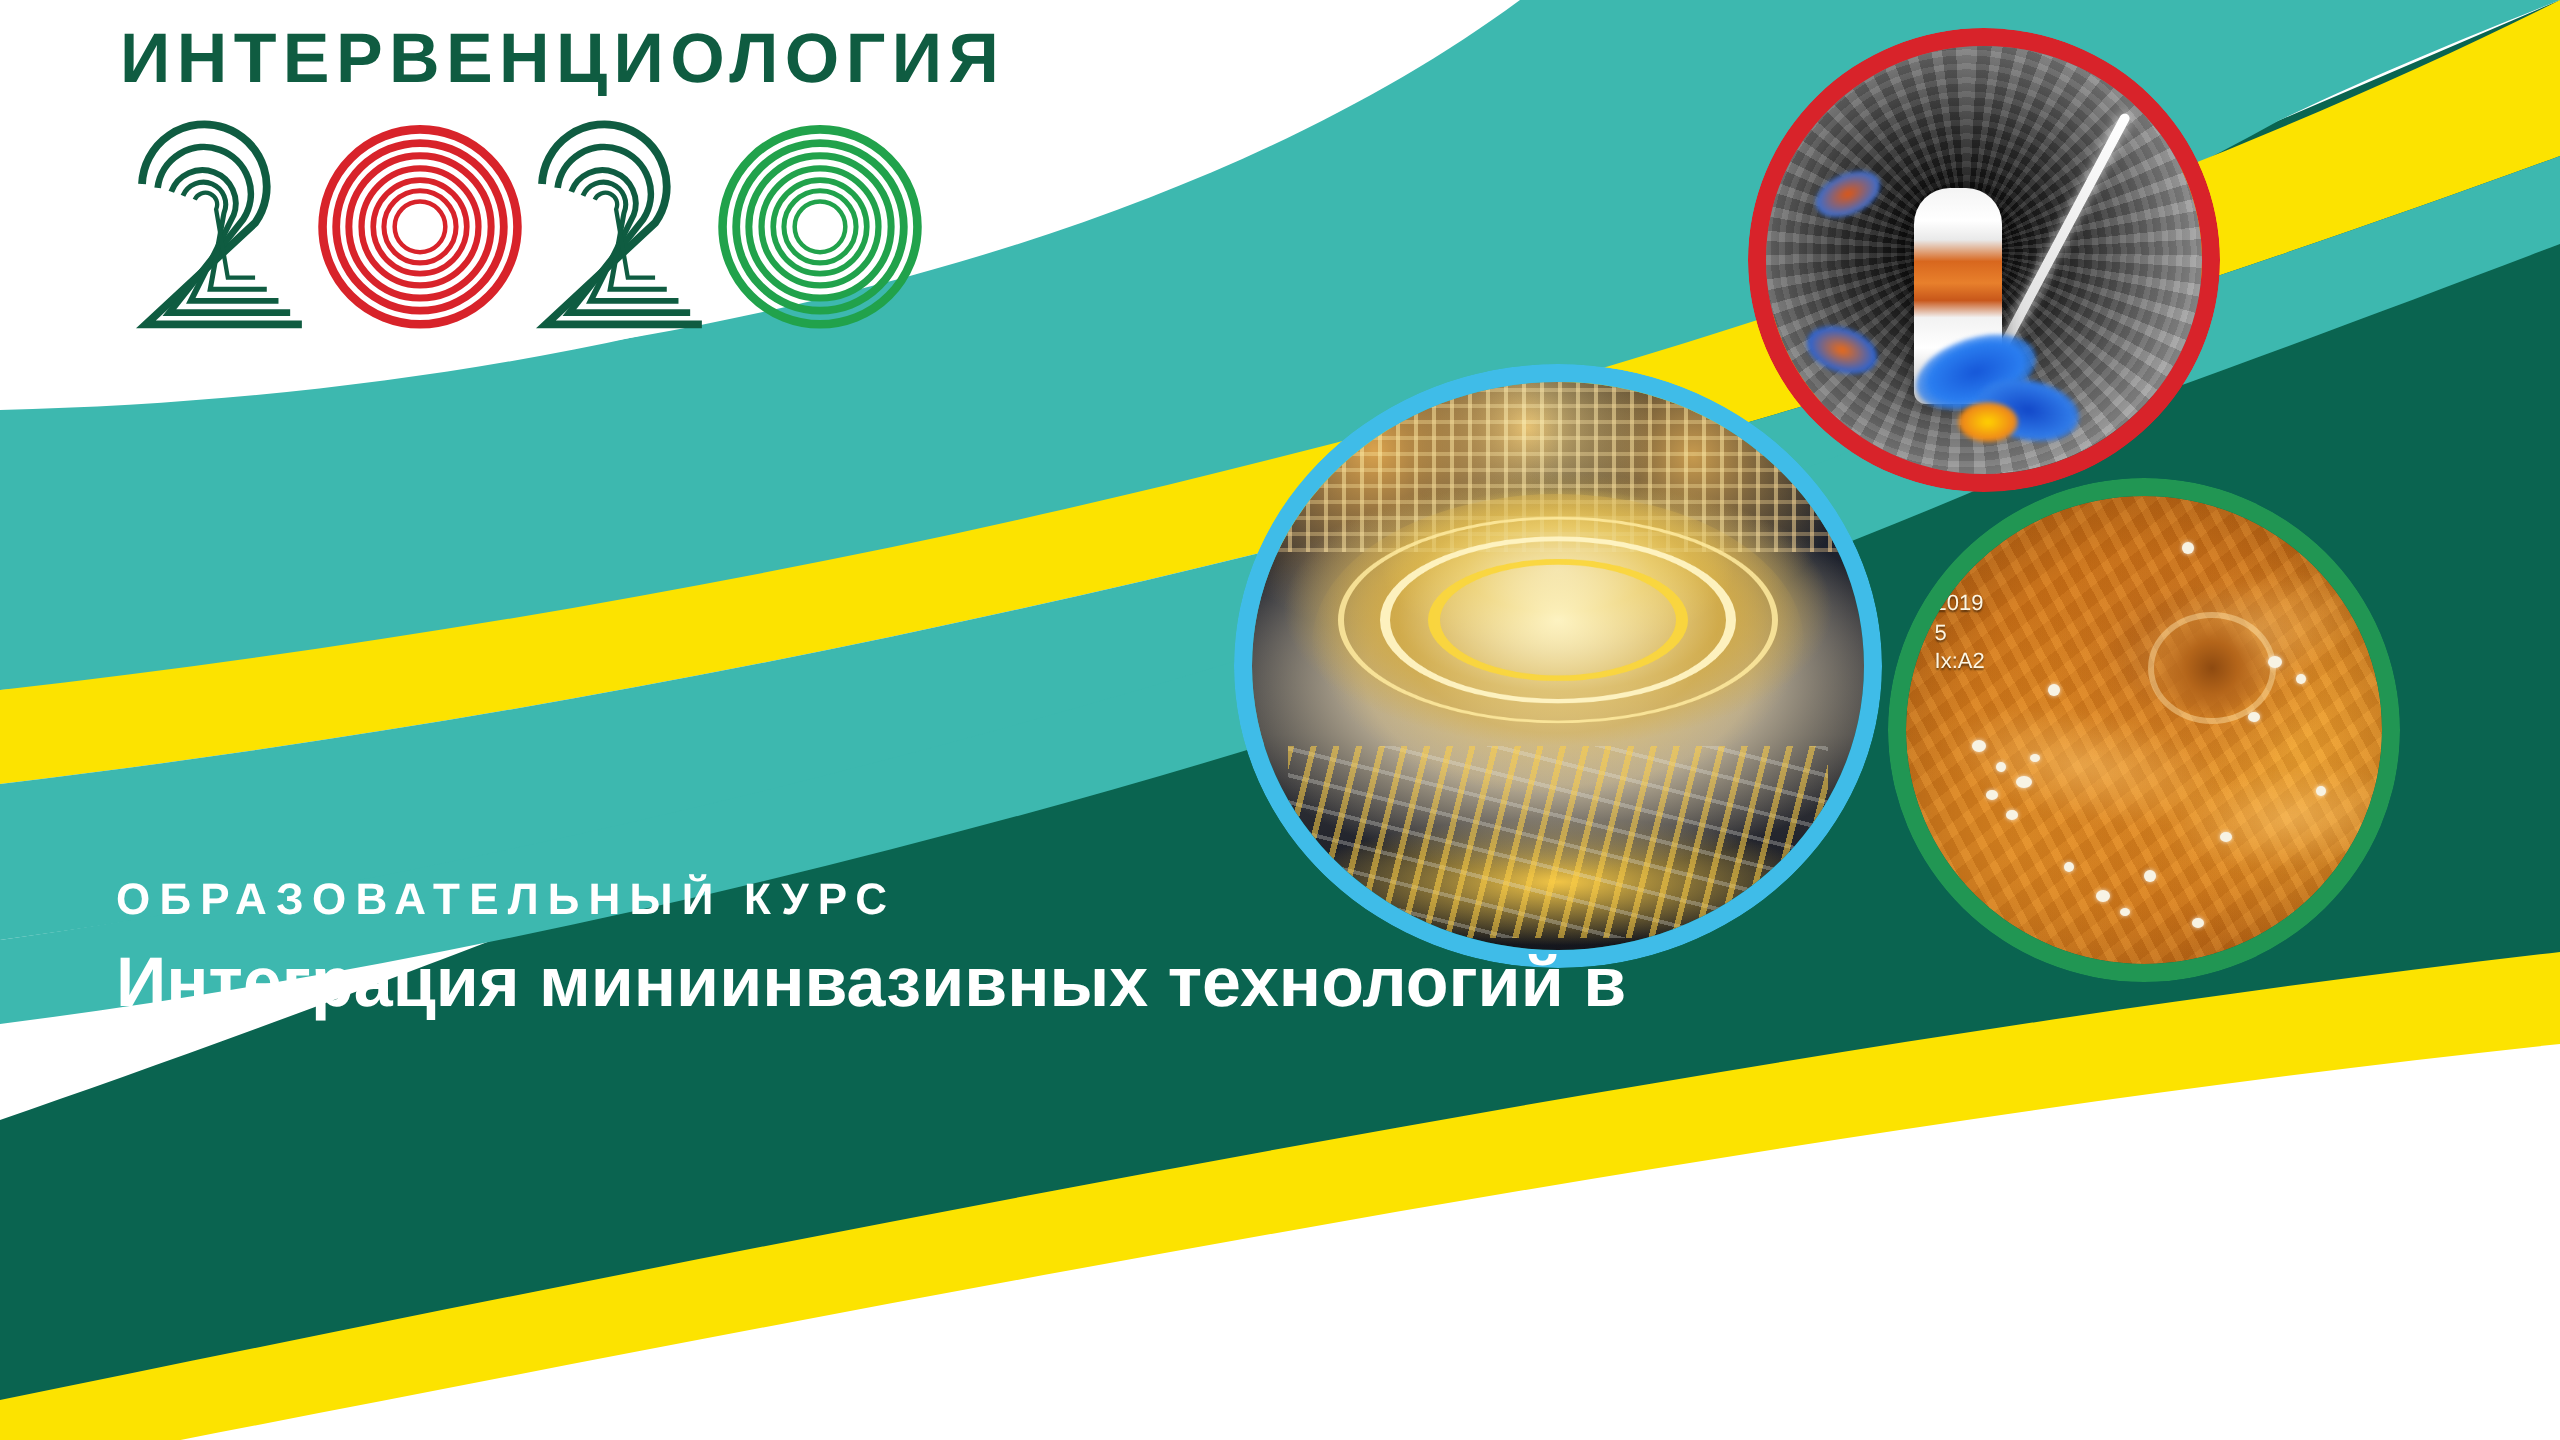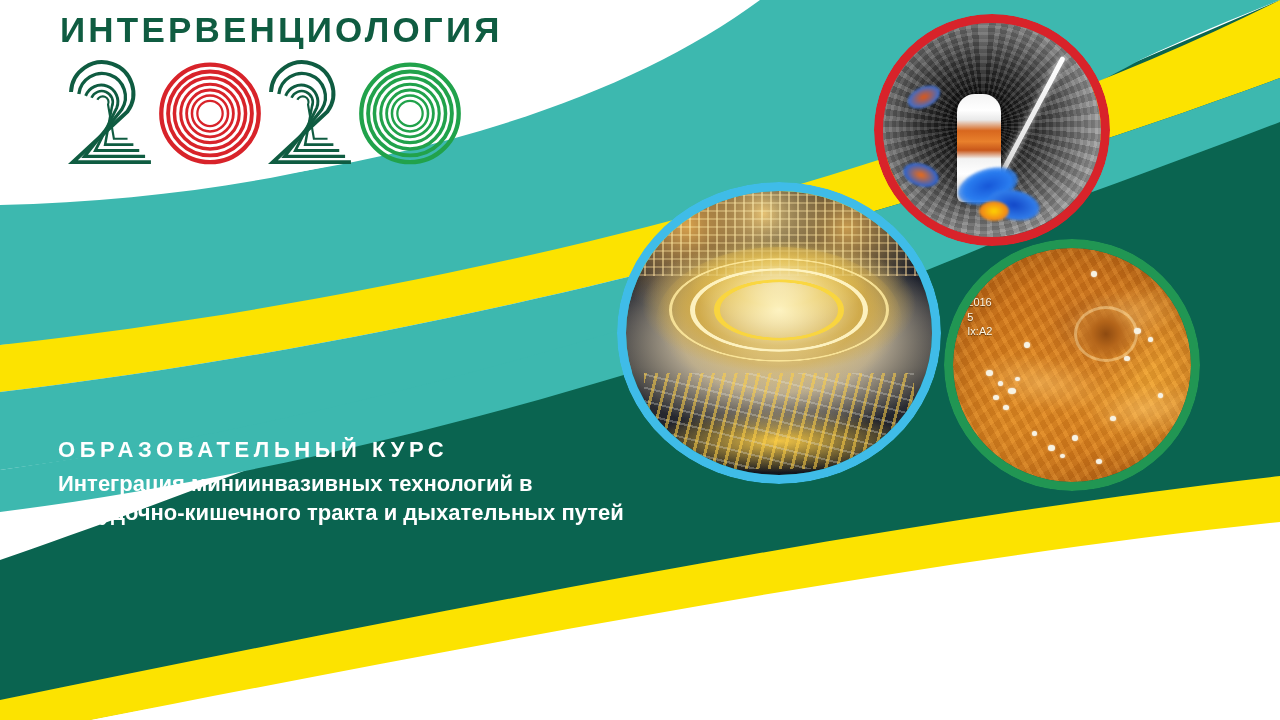--- a/index.html
+++ b/index.html
@@ -145,21 +145,21 @@
     position:absolute;left:6%;top:20%;color:#fdf6e3;font-size:11px;line-height:1.35;
     font-family:"Liberation Sans",sans-serif;text-shadow:0 1px 1px rgba(0,0,0,.55);
   }
 
   
   #course{position:absolute;left:58px;top:438px;width:840px;}
   #course-kicker{
     color:#ffffff;font-size:22px;font-weight:600;letter-spacing:4.6px;
     line-height:1.12;margin:0 0 6px 0;white-space:nowrap;
   }
-  #course-title{color:#ffffff;font-size:22px;font-weight:700;line-height:1.33;margin:0;}
+  #course-title{color:#ffffff;font-size:35px;font-weight:700;line-height:1.33;margin:0;}
   #course-title div{white-space:nowrap;}
 
   
   #place{position:absolute;right:34px;top:604px;text-align:right;}
   #place-city{
     color:#0F5C41;font-size:37px;font-weight:700;letter-spacing:3.4px;
     line-height:1.05;margin:0;white-space:nowrap;
   }
   #place-date{
     color:#17564A;font-size:33px;font-weight:400;letter-spacing:2.6px;
@@ -305,30 +305,29 @@
         <span class="edot" style="left:72%;top:46%;width:6px;height:5px;"></span>
         <span class="edot" style="left:86%;top:62%;width:5px;height:5px;"></span>
         <span class="edot" style="left:66%;top:72%;width:6px;height:5px;"></span>
         <span class="edot" style="left:50%;top:80%;width:6px;height:6px;"></span>
         <span class="edot" style="left:40%;top:84%;width:7px;height:6px;"></span>
         <span class="edot" style="left:33%;top:78%;width:5px;height:5px;"></span>
         <span class="edot" style="left:45%;top:88%;width:5px;height:4px;"></span>
         <span class="edot" style="left:60%;top:90%;width:6px;height:5px;"></span>
       </div>
       <div id="endo-stamp">
-        <div>2016</div>
+        <div>2019</div>
         <div>5</div>
         <div>Ix:A2</div>
       </div>
     </div>
     <div class="ring"></div>
   </div>
 
   <div id="course">
     <p id="course-kicker">ОБРАЗОВАТЕЛЬНЫЙ КУРС</p>
     <div id="course-title">
       <div>Интеграция миниинвазивных технологий в</div>
-      <div>желудочно-кишечного тракта и дыхательных путей</div>
     </div>
   </div>
 
 
 </div>
 
 </body></html>

